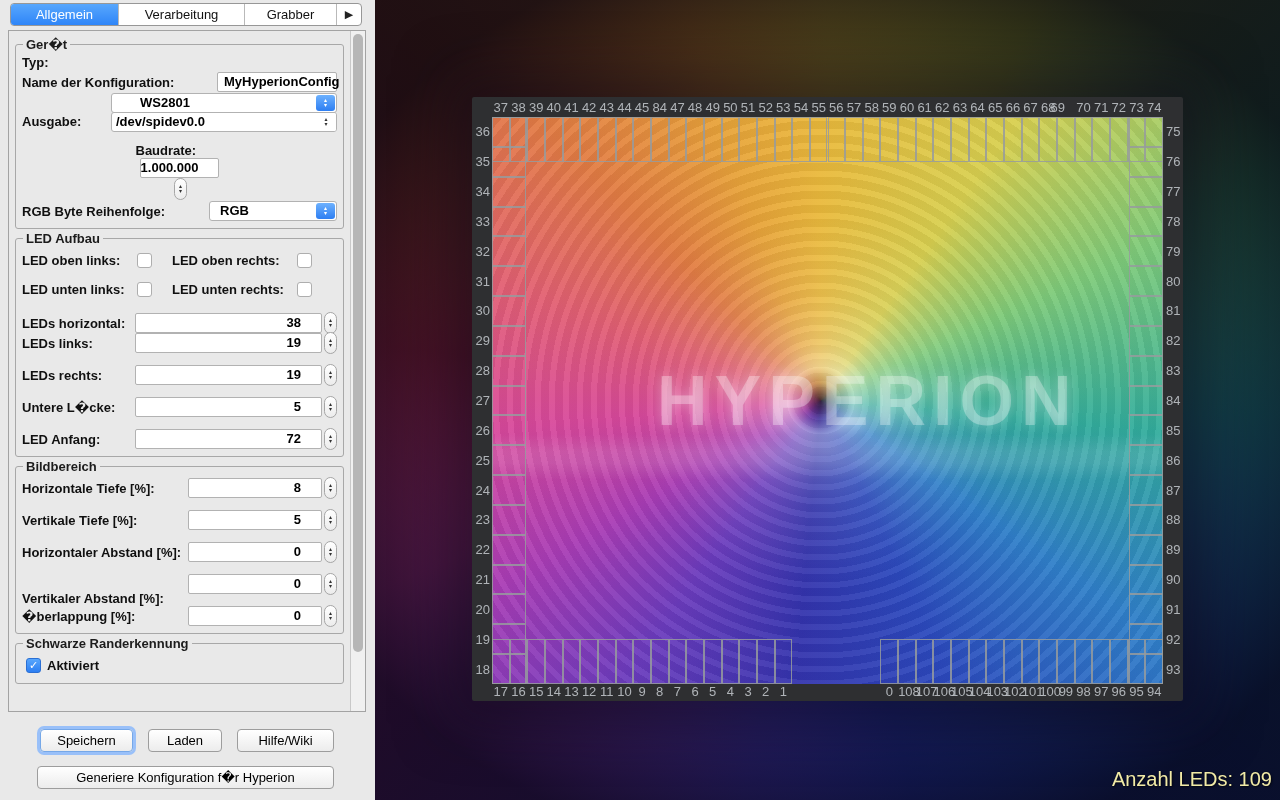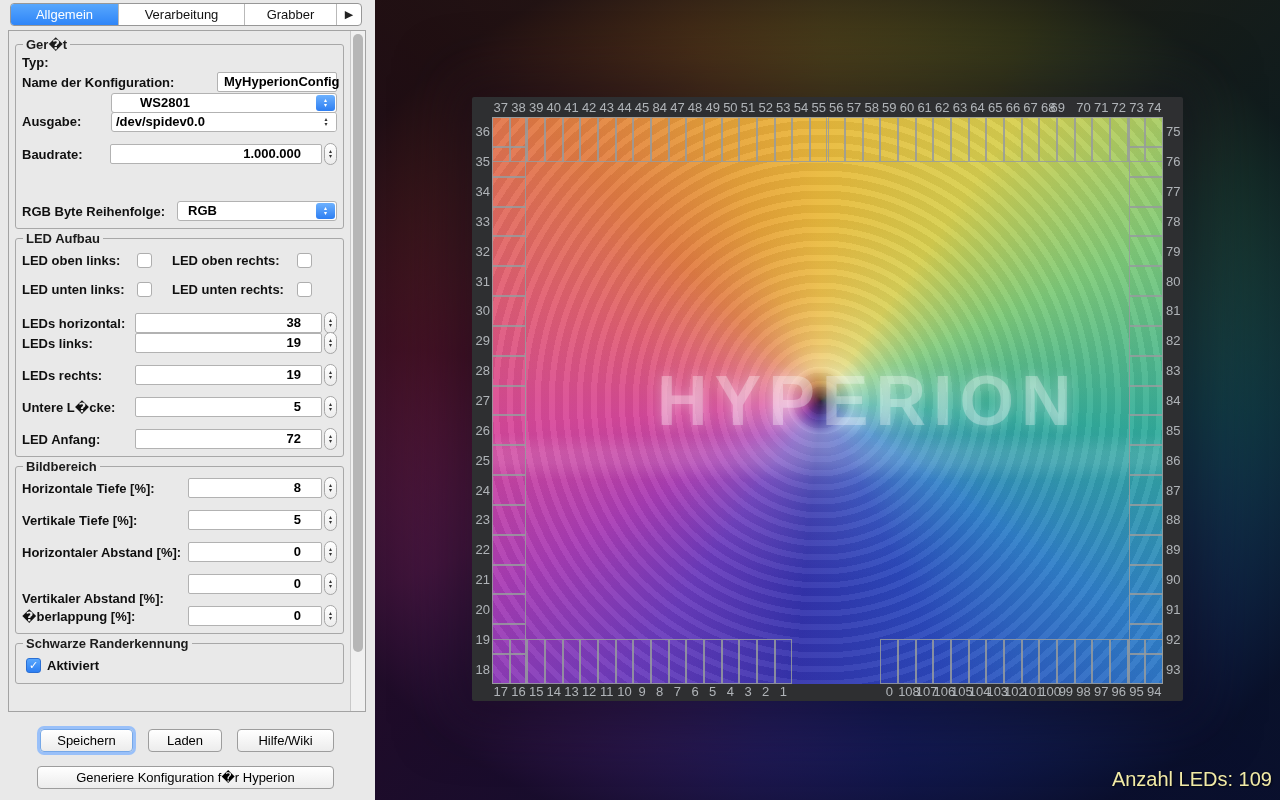--- a/index.html
+++ b/index.html
@@ -145,29 +145,29 @@
           <div class="frow" style="height:19px;">
             <div class="flabel" style="width:89px;">Ausgabe:</div>
             <div class="combo" style="flex:1;">
               <span class="combo-text" style="padding-left:4px;">/dev/spidev0.0</span>
               <span class="combo-cap cap-plain">
                   <i>▴</i>
                   <i>▾</i>
                 </span>
             </div>
           </div>
-          <div class="frow" style="height:22px; margin-top:12px;">
+          <div class="frow" style="height:22px; margin-top:12px;flex-direction:column;">
             <div class="flabel" style="width:88px;">Baudrate:</div>
             <div class="field num">1.000.000</div>
             <span class="stepper">
                 <i>▴</i>
                 <i>▾</i>
               </span>
           </div>
-          <div class="frow" style="height:20px; margin-top:36px;">
+          <div class="frow" style="height:20px; margin-top:36px;gap:32px;">
             <div class="flabel" style="width:155px;">RGB Byte Reihenfolge:</div>
             <div class="combo" style="flex:1;">
               <span class="combo-text">RGB</span>
               <span class="combo-cap cap-blue">
                   <i>▴</i>
                   <i>▾</i>
                 </span>
             </div>
           </div>
         </fieldset>

